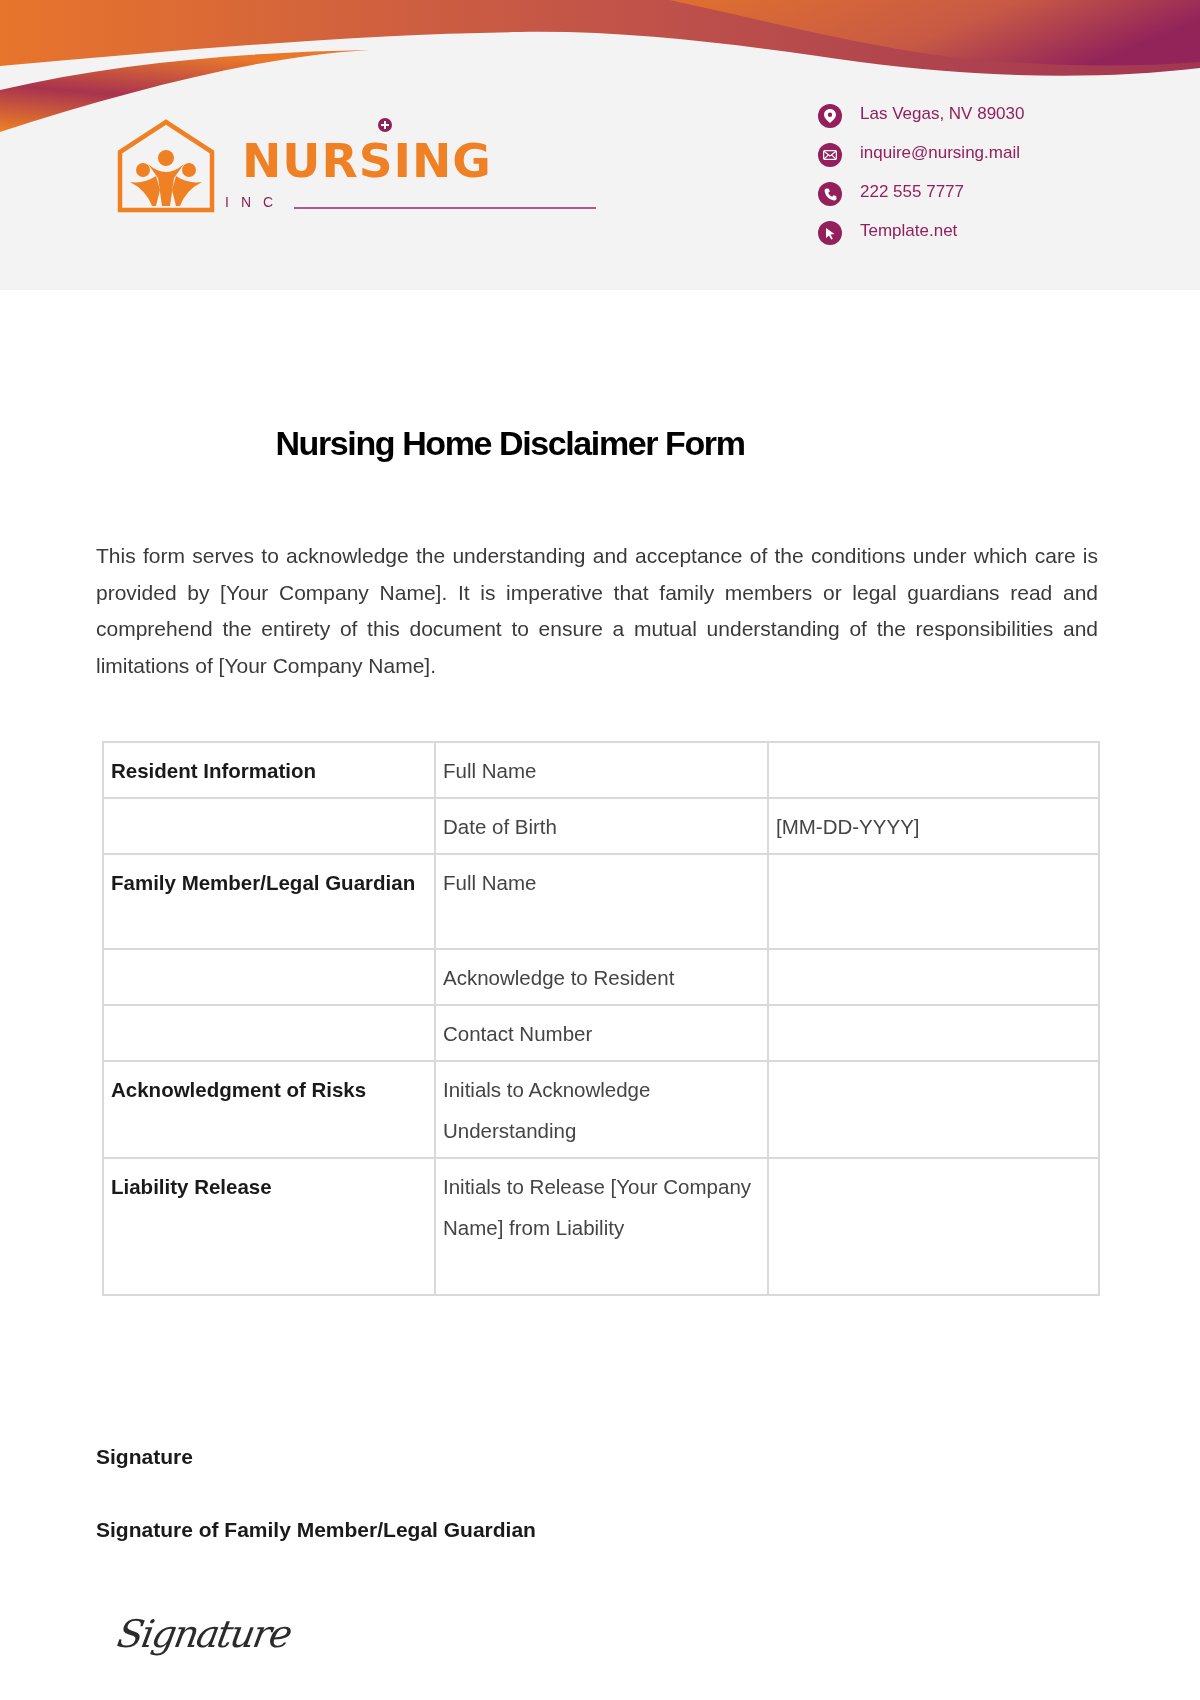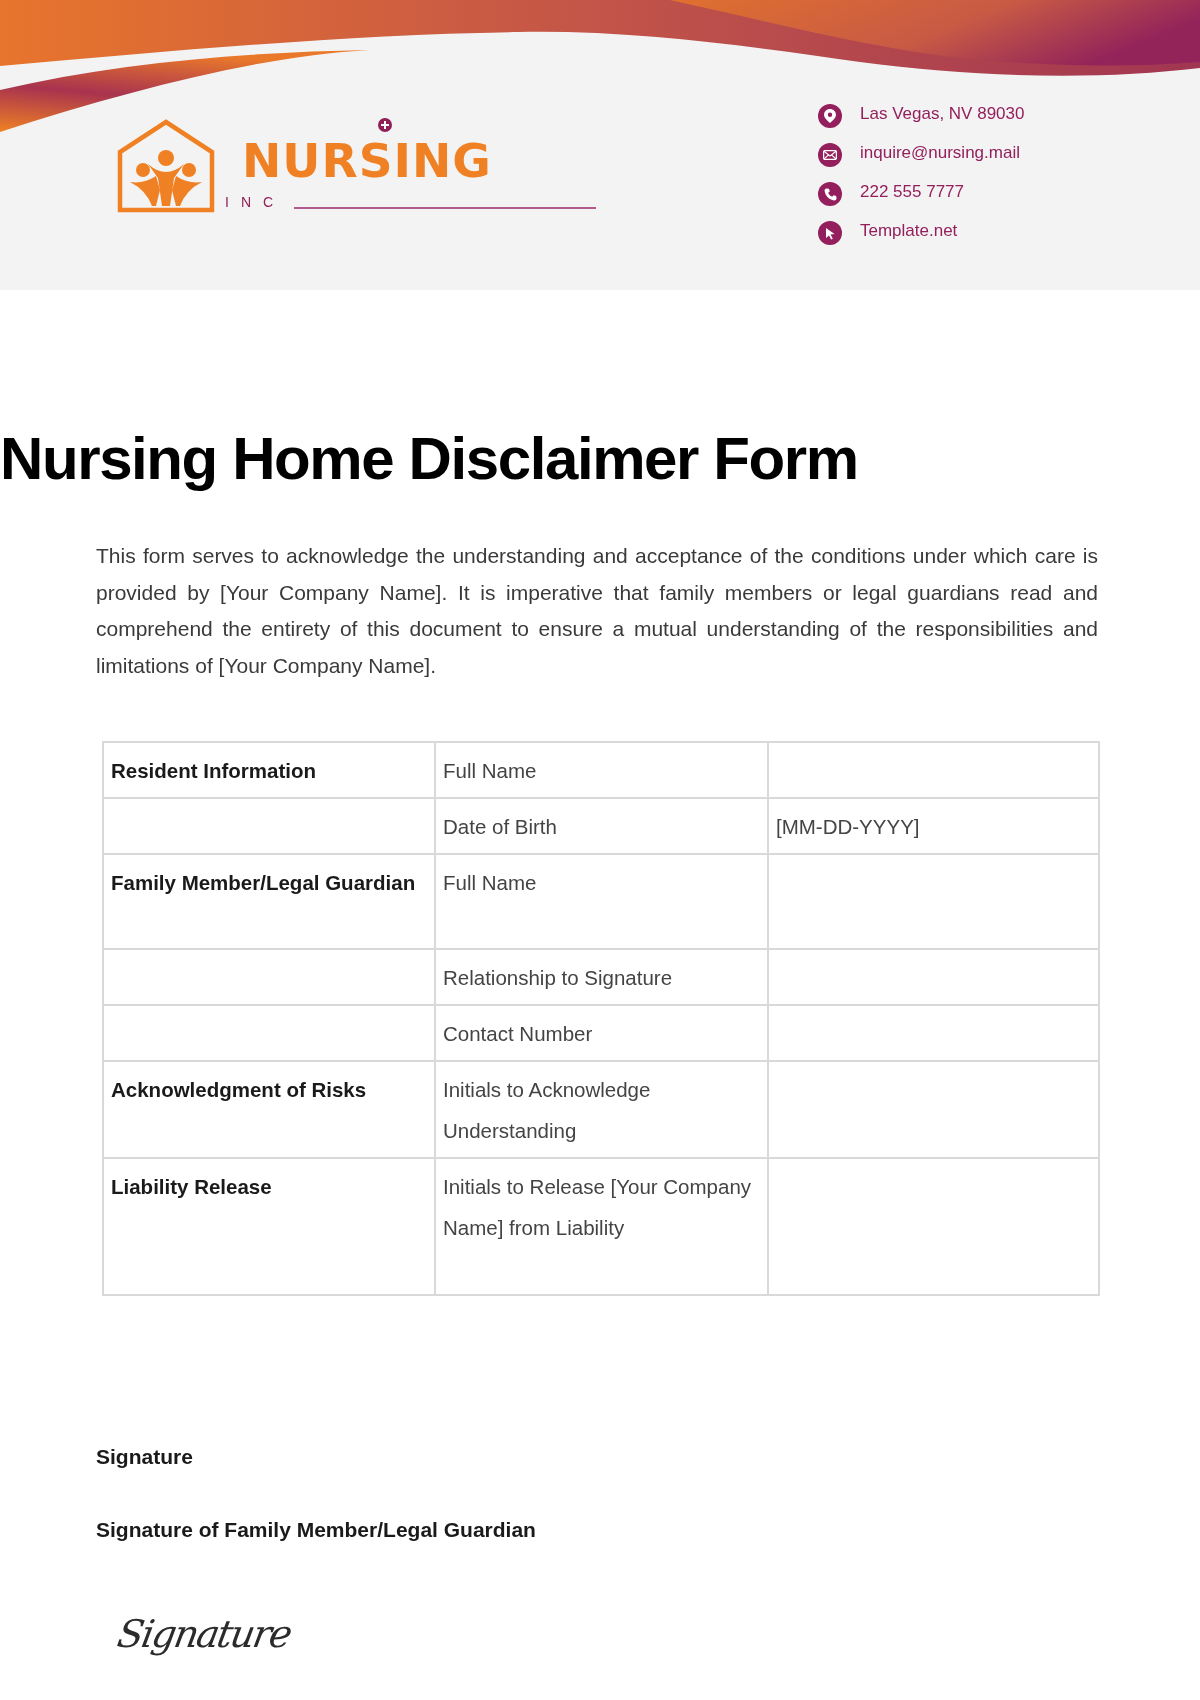--- a/index.html
+++ b/index.html
@@ -41,22 +41,22 @@
   .contact {
     display: flex; align-items: flex-start; height: 39px;
   }
   .contact .ic {
     width: 24px; height: 24px; border-radius: 50%; background: #931f5c;
     display: flex; align-items: center; justify-content: center; margin-right: 18px;
   }
   .contact .txt { font-size: 17px; color: #931f5c; }
 
   .title {
-    position: absolute; left: 0; top: 424px; width: 1020px; text-align: left;
-    font-size: 60px; font-weight: bold; color: #000; letter-spacing: -1.4px;
+    position: absolute; left: 0; top: 424px; width: 1020px; text-align: center;
+    font-size: 34px; font-weight: bold; color: #000; letter-spacing: -1.4px;
   }
   .intro {
     position: absolute; left: 96px; top: 538px; width: 1002px;
     font-size: 21px; line-height: 36.5px; color: #3a3a3a; text-align: justify;
   }
 
   table.form {
     position: absolute; left: 102px; top: 741px; width: 996px;
     border-collapse: collapse; table-layout: fixed;
   }
@@ -186,21 +186,21 @@
       <td class="field">Date of Birth</td>
       <td class="value">[MM-DD-YYYY]</td>
     </tr>
     <tr class="r3">
       <td class="label">Family Member/Legal Guardian</td>
       <td class="field">Full Name</td>
       <td class="value"></td>
     </tr>
     <tr class="r4">
       <td class="label"></td>
-      <td class="field">Relationship to Signature</td>
+      <td class="field">Acknowledge to Resident</td>
       <td class="value"></td>
     </tr>
     <tr class="r5">
       <td class="label"></td>
       <td class="field">Contact Number</td>
       <td class="value"></td>
     </tr>
     <tr class="r6">
       <td class="label">Acknowledgment of Risks</td>
       <td class="field">Initials to Acknowledge Understanding</td>

